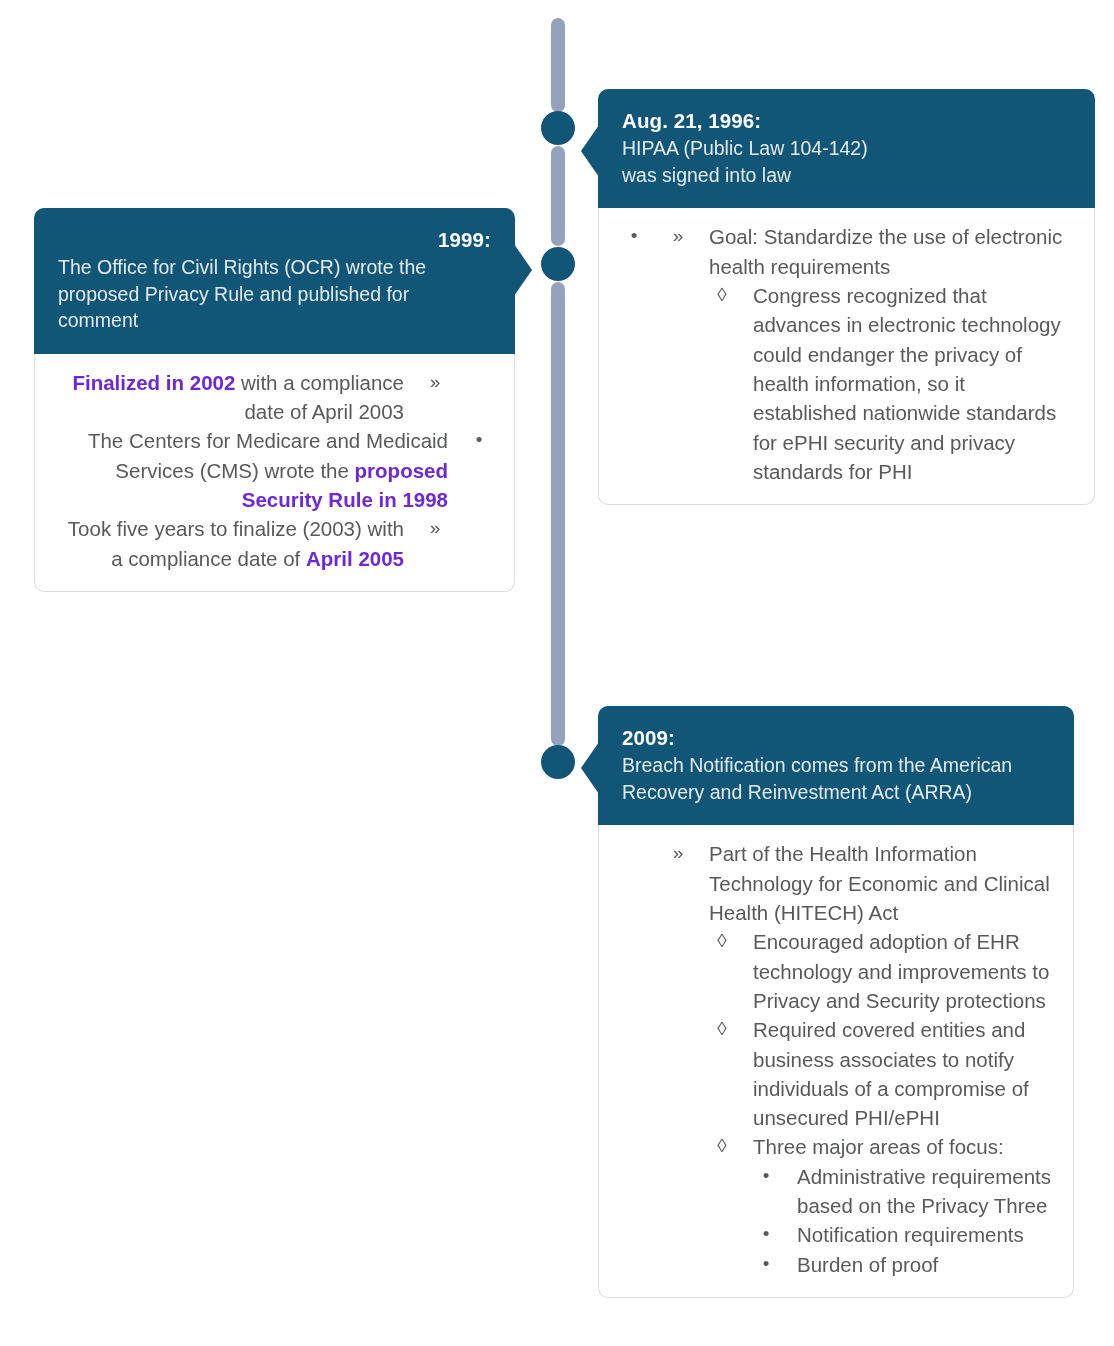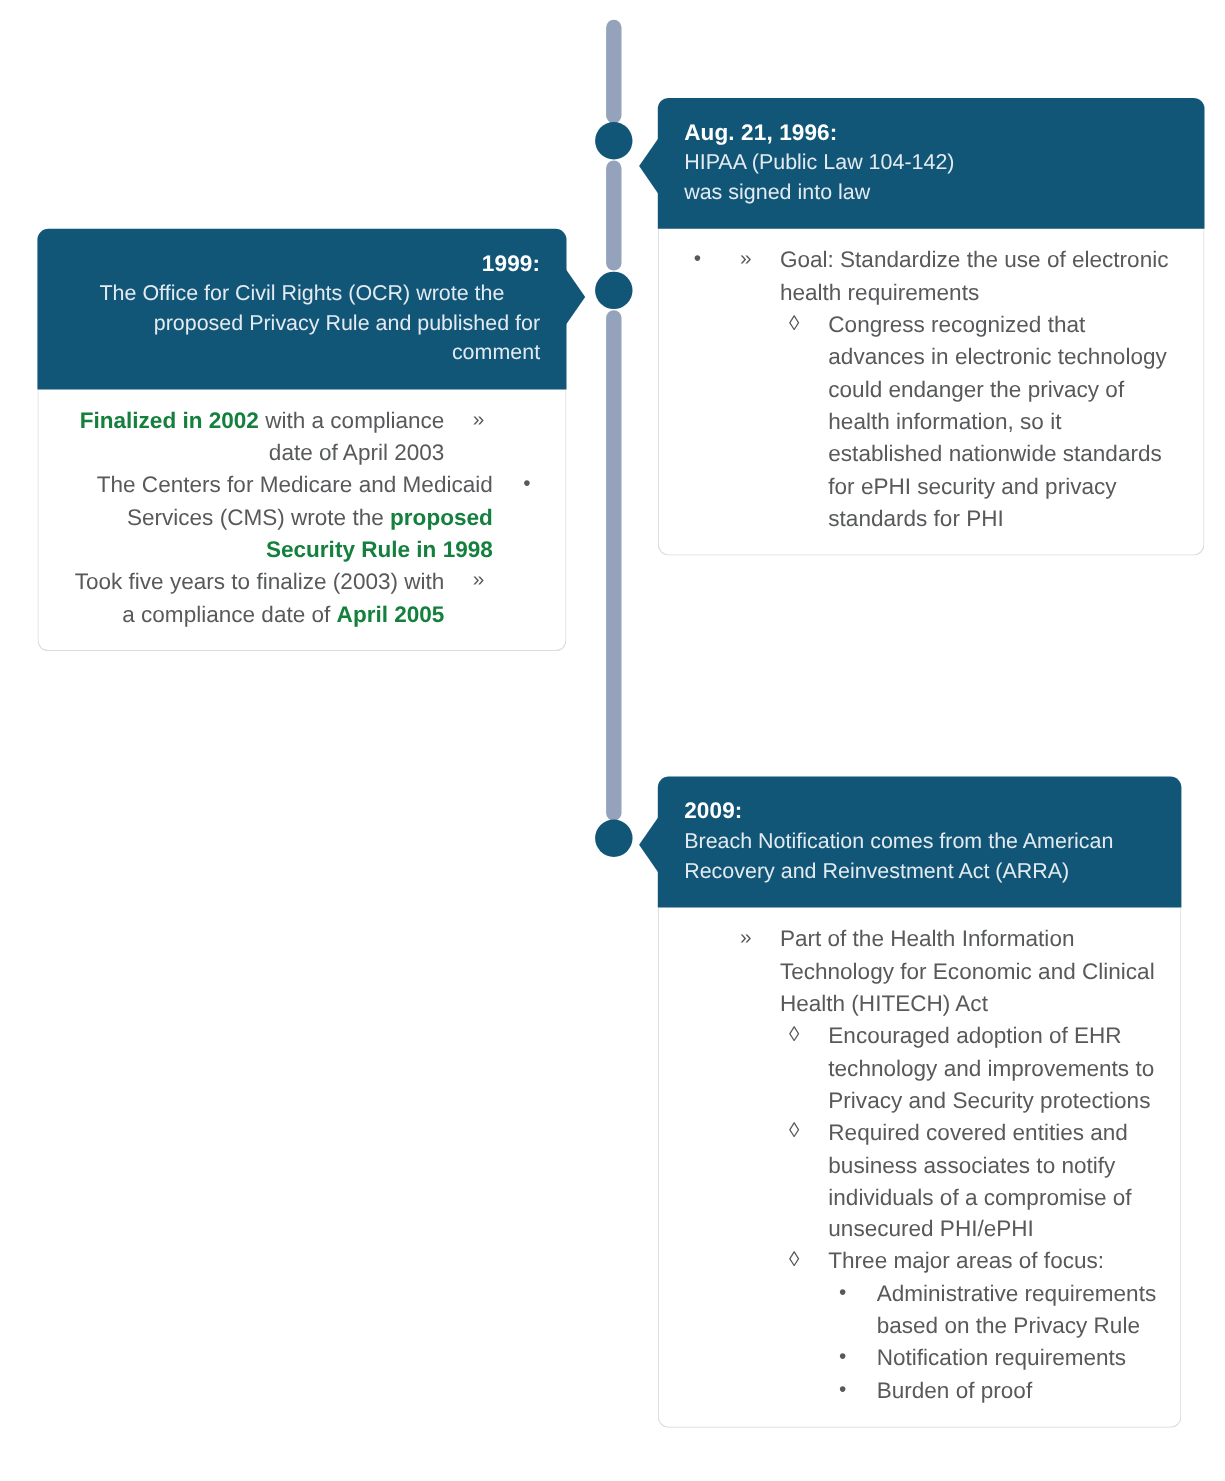--- a/index.html
+++ b/index.html
@@ -127,21 +127,21 @@
     text-align: center;
     color: #58595b;
   }
   .align-right .lvl2 { margin-right: 44px; }
 
   .mk { font-size: 20px; }
   .mk.dot  { font-size: 19px; }
   .mk.guil { font-size: 19px; }
   .mk.diam { font-size: 19px; }
 
-  b.strong { font-weight: bold; color: #15803d; }
+  b.strong { font-weight: bold; color: #6d28d9; }
 
   
   #card-1996 { left: 598px; top: 89px;  width: 497px; }
   #card-1999 { left: 18px;  top: 208px; width: 497px; padding-left: 16px; }
   #card-2009 { left: 598px; top: 706px; width: 476px; }
 </style>
 </head>
 <body>
 
 <div id="stage">
@@ -175,22 +175,22 @@
           <span>Congress recognized that advances in electronic technology could endanger the privacy of health information, so it established nationwide standards for ePHI security and privacy standards for PHI</span>
         </li>
       </ul>
     </div>
   </div>
 
   <div class="card" id="card-1999">
     <div class="card-head">
       <div class="notch-right"></div>
       <div class="eyebrow" style="text-align:right;">1999:</div>
-      <div class="sub" style="text-align:center;">The Office for Civil Rights (OCR) wrote the</div>
-      <div class="sub" style="text-align:right;">proposed Privacy Rule and published for comment</div>
+      <div class="sub" style="text-align:left;">The Office for Civil Rights (OCR) wrote the</div>
+      <div class="sub" style="text-align:left;">proposed Privacy Rule and published for comment</div>
     </div>
     <div class="card-body">
       <ul class="blist align-right">
         <li class="lvl2">
           <span class="mk guil">»</span>
           <b class="strong">Finalized in 2002</b><span> with a compliance date of April 2003</span>
         </li>
         <li>
           <span class="mk dot">•</span>
           <span>The Centers for Medicare and Medicaid Services (CMS) wrote the </span><b class="strong">proposed Security Rule in 1998</b>
@@ -223,21 +223,21 @@
         <li class="lvl3">
           <span class="mk diam">◊</span>
           <span>Required covered entities and business associates to notify individuals of a compromise of unsecured PHI/ePHI</span>
         </li>
         <li class="lvl3">
           <span class="mk diam">◊</span>
           <span>Three major areas of focus:</span>
         </li>
         <li style="margin-left:132px;">
           <span class="mk dot">•</span>
-          <span>Administrative requirements based on the Privacy Rule</span>
+          <span>Administrative requirements based on the Privacy Three</span>
         </li>
         <li style="margin-left:132px;">
           <span class="mk dot">•</span>
           <span>Notification requirements</span>
         </li>
         <li style="margin-left:132px;">
           <span class="mk dot">•</span>
           <span>Burden of proof</span>
         </li>
       </ul>

